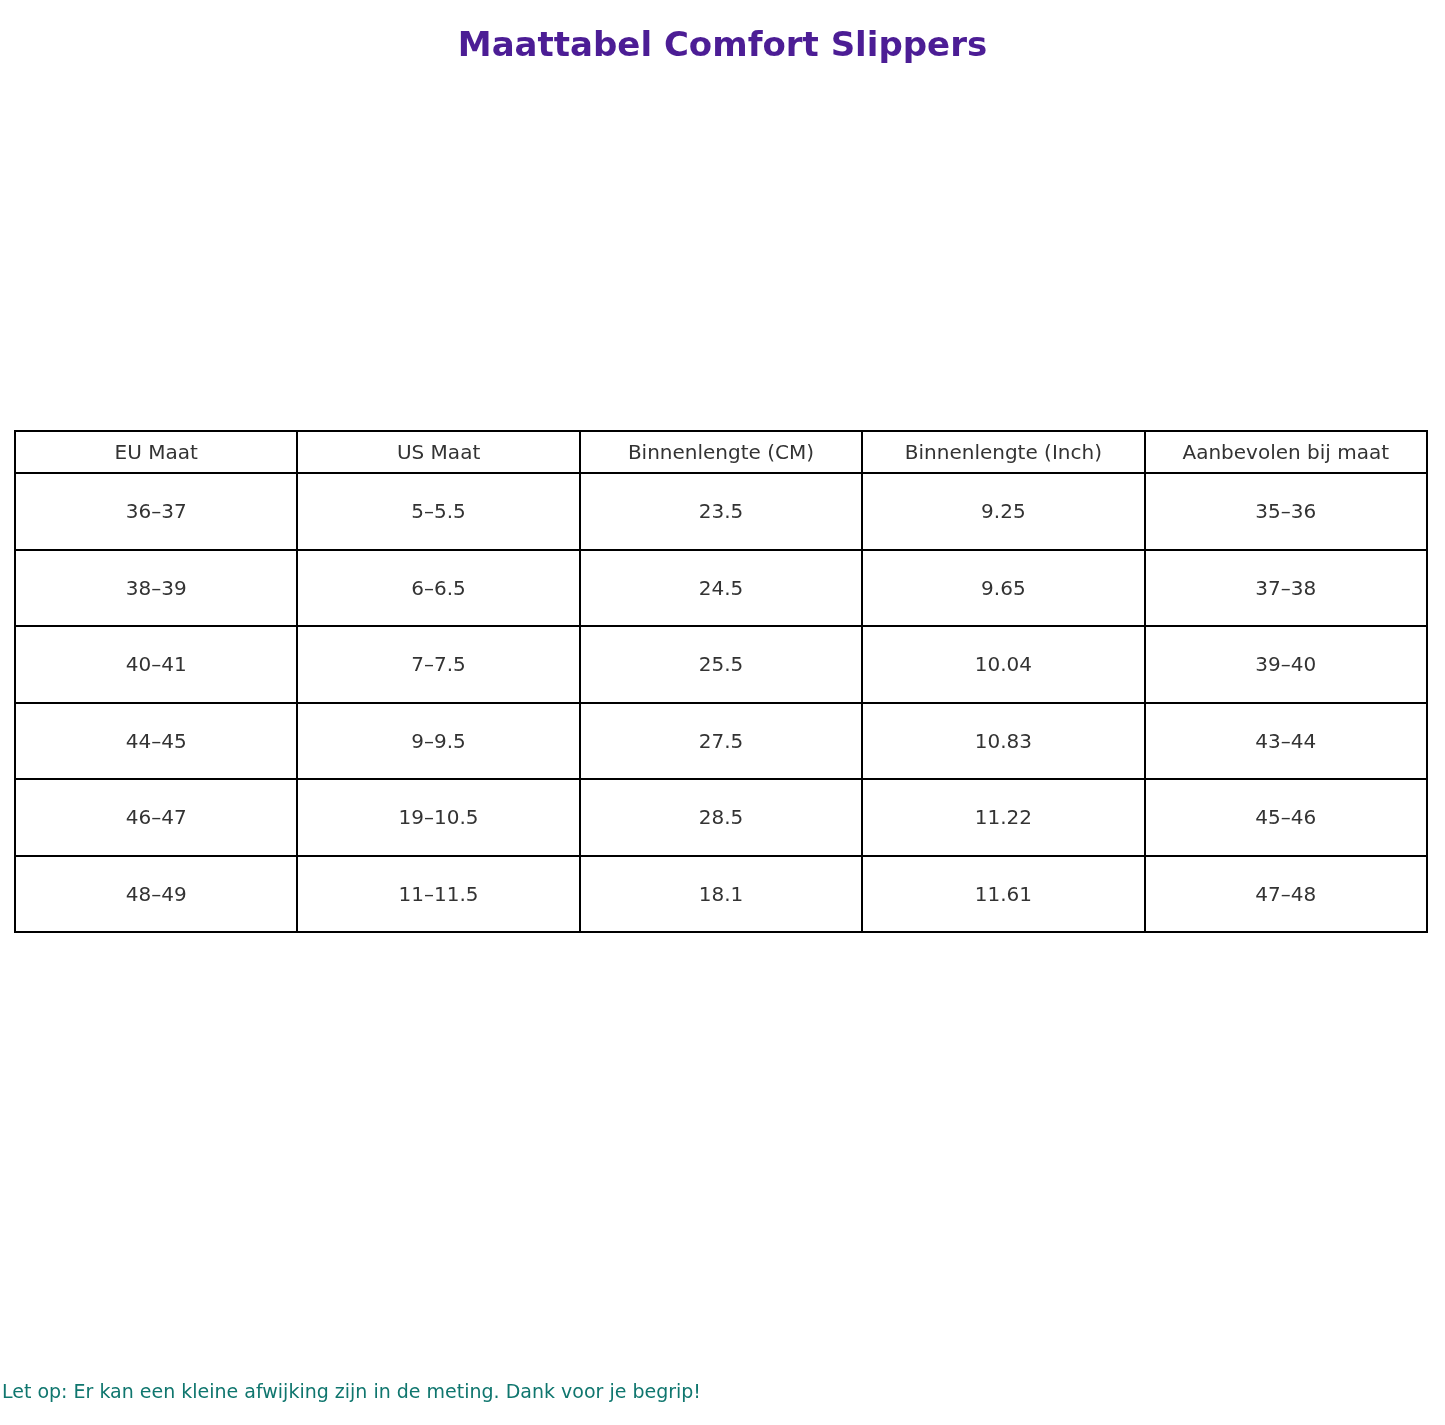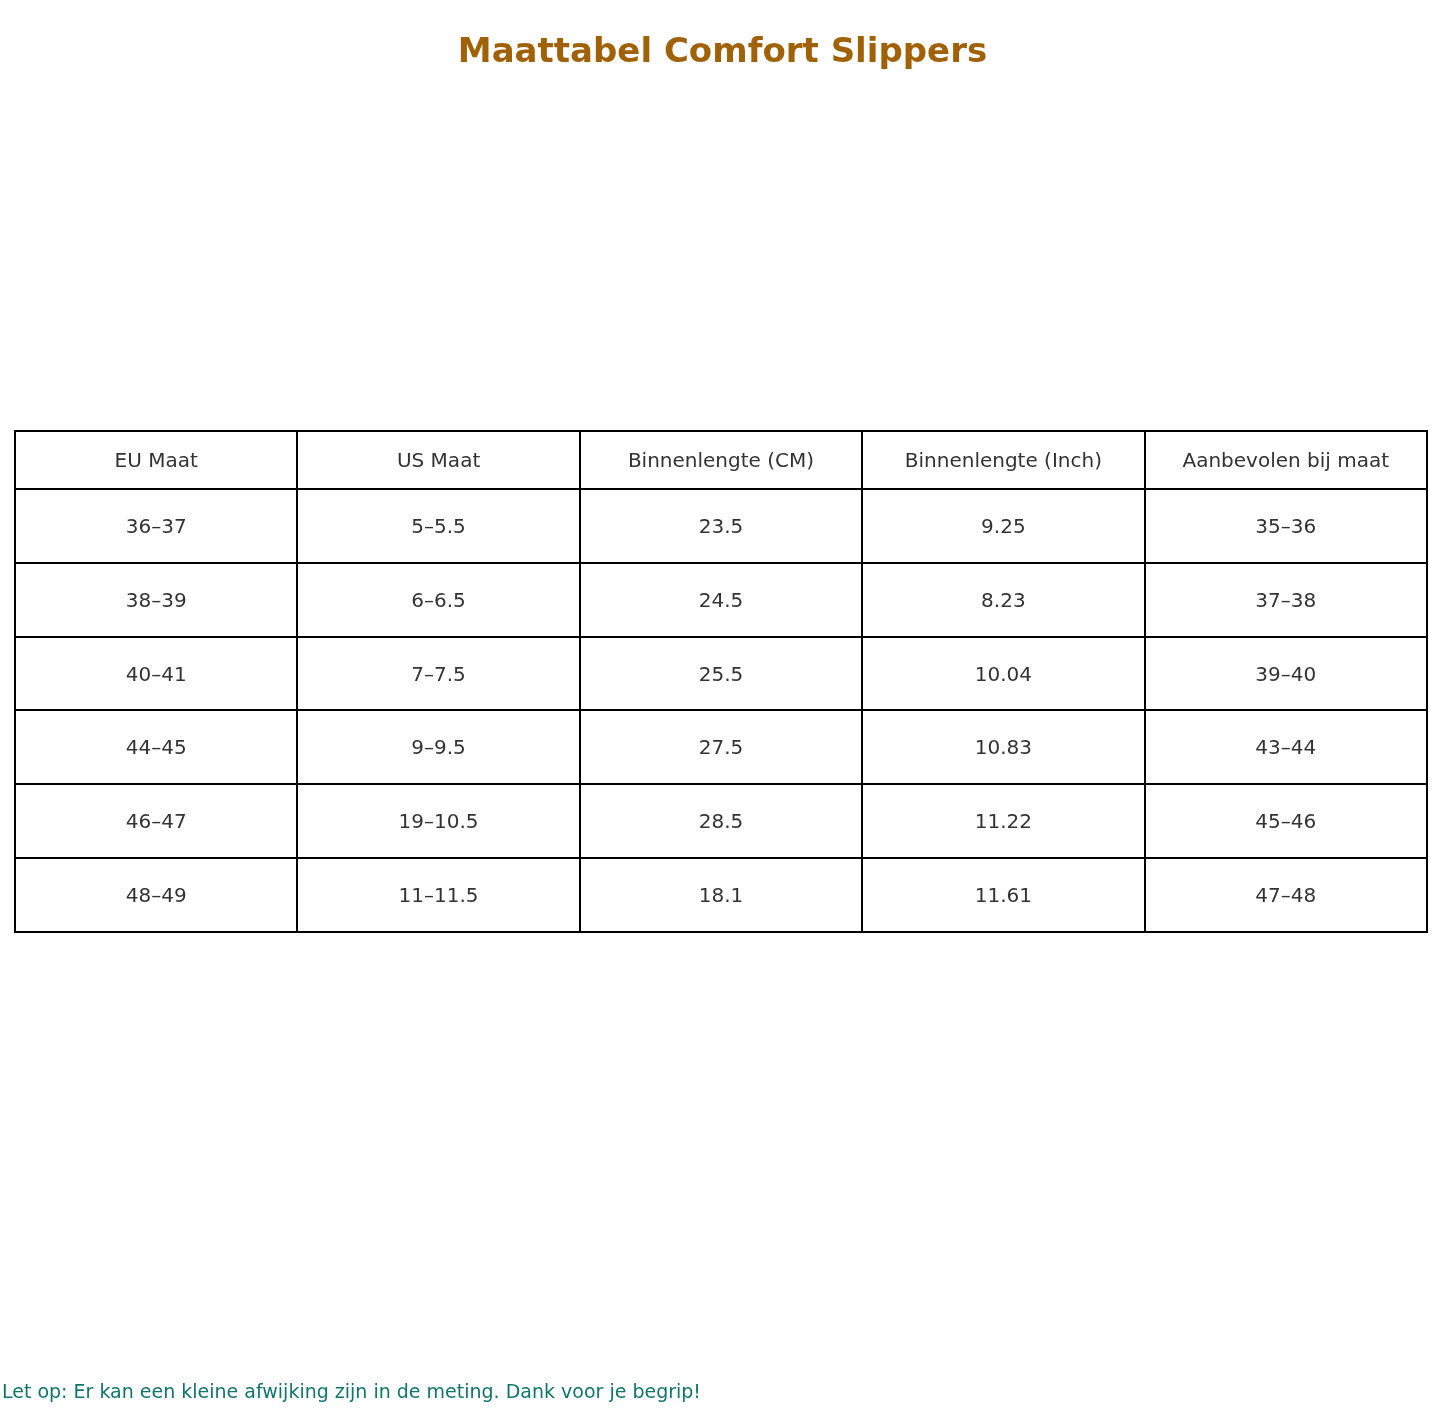--- a/index.html
+++ b/index.html
@@ -10,48 +10,48 @@
   body {
     width: 1445px;
     height: 1425px;
     position: relative;
     font-family: "DejaVu Sans", sans-serif;
     color: #333333;
     overflow: hidden;
   }
   .page-title {
     position: absolute;
-    top: 30px;
+    top: 24px;
     left: 0;
     width: 100%;
     text-align: center;
     font-size: 34px;
     font-weight: bold;
-    color: #a16207;
+    color: #4c1d95;
     margin: 0;
   }
   table.size-table {
     position: absolute;
     top: 430px;
     left: 14px;
     width: 1414px;
     height: 503px;
     border-collapse: collapse;
     table-layout: fixed;
     background: #ffffff;
   }
   table.size-table th,
   table.size-table td {
     border: 2px solid #000000;
     text-align: center;
     vertical-align: middle;
     font-size: 20px;
     font-weight: normal;
     color: #333333;
-    padding: 16px;
+    padding: 8px;
     background: #ffffff;
     white-space: nowrap;
     overflow: hidden;
   }
   .footer-note {
     position: absolute;
     top: 1380px;
     left: 2px;
     width: 100%;
     text-align: left;
@@ -79,21 +79,21 @@
         <td>36–37</td>
         <td>5–5.5</td>
         <td>23.5</td>
         <td>9.25</td>
         <td>35–36</td>
       </tr>
       <tr>
         <td>38–39</td>
         <td>6–6.5</td>
         <td>24.5</td>
-        <td>8.23</td>
+        <td>9.65</td>
         <td>37–38</td>
       </tr>
       <tr>
         <td>40–41</td>
         <td>7–7.5</td>
         <td>25.5</td>
         <td>10.04</td>
         <td>39–40</td>
       </tr>
       <tr>

